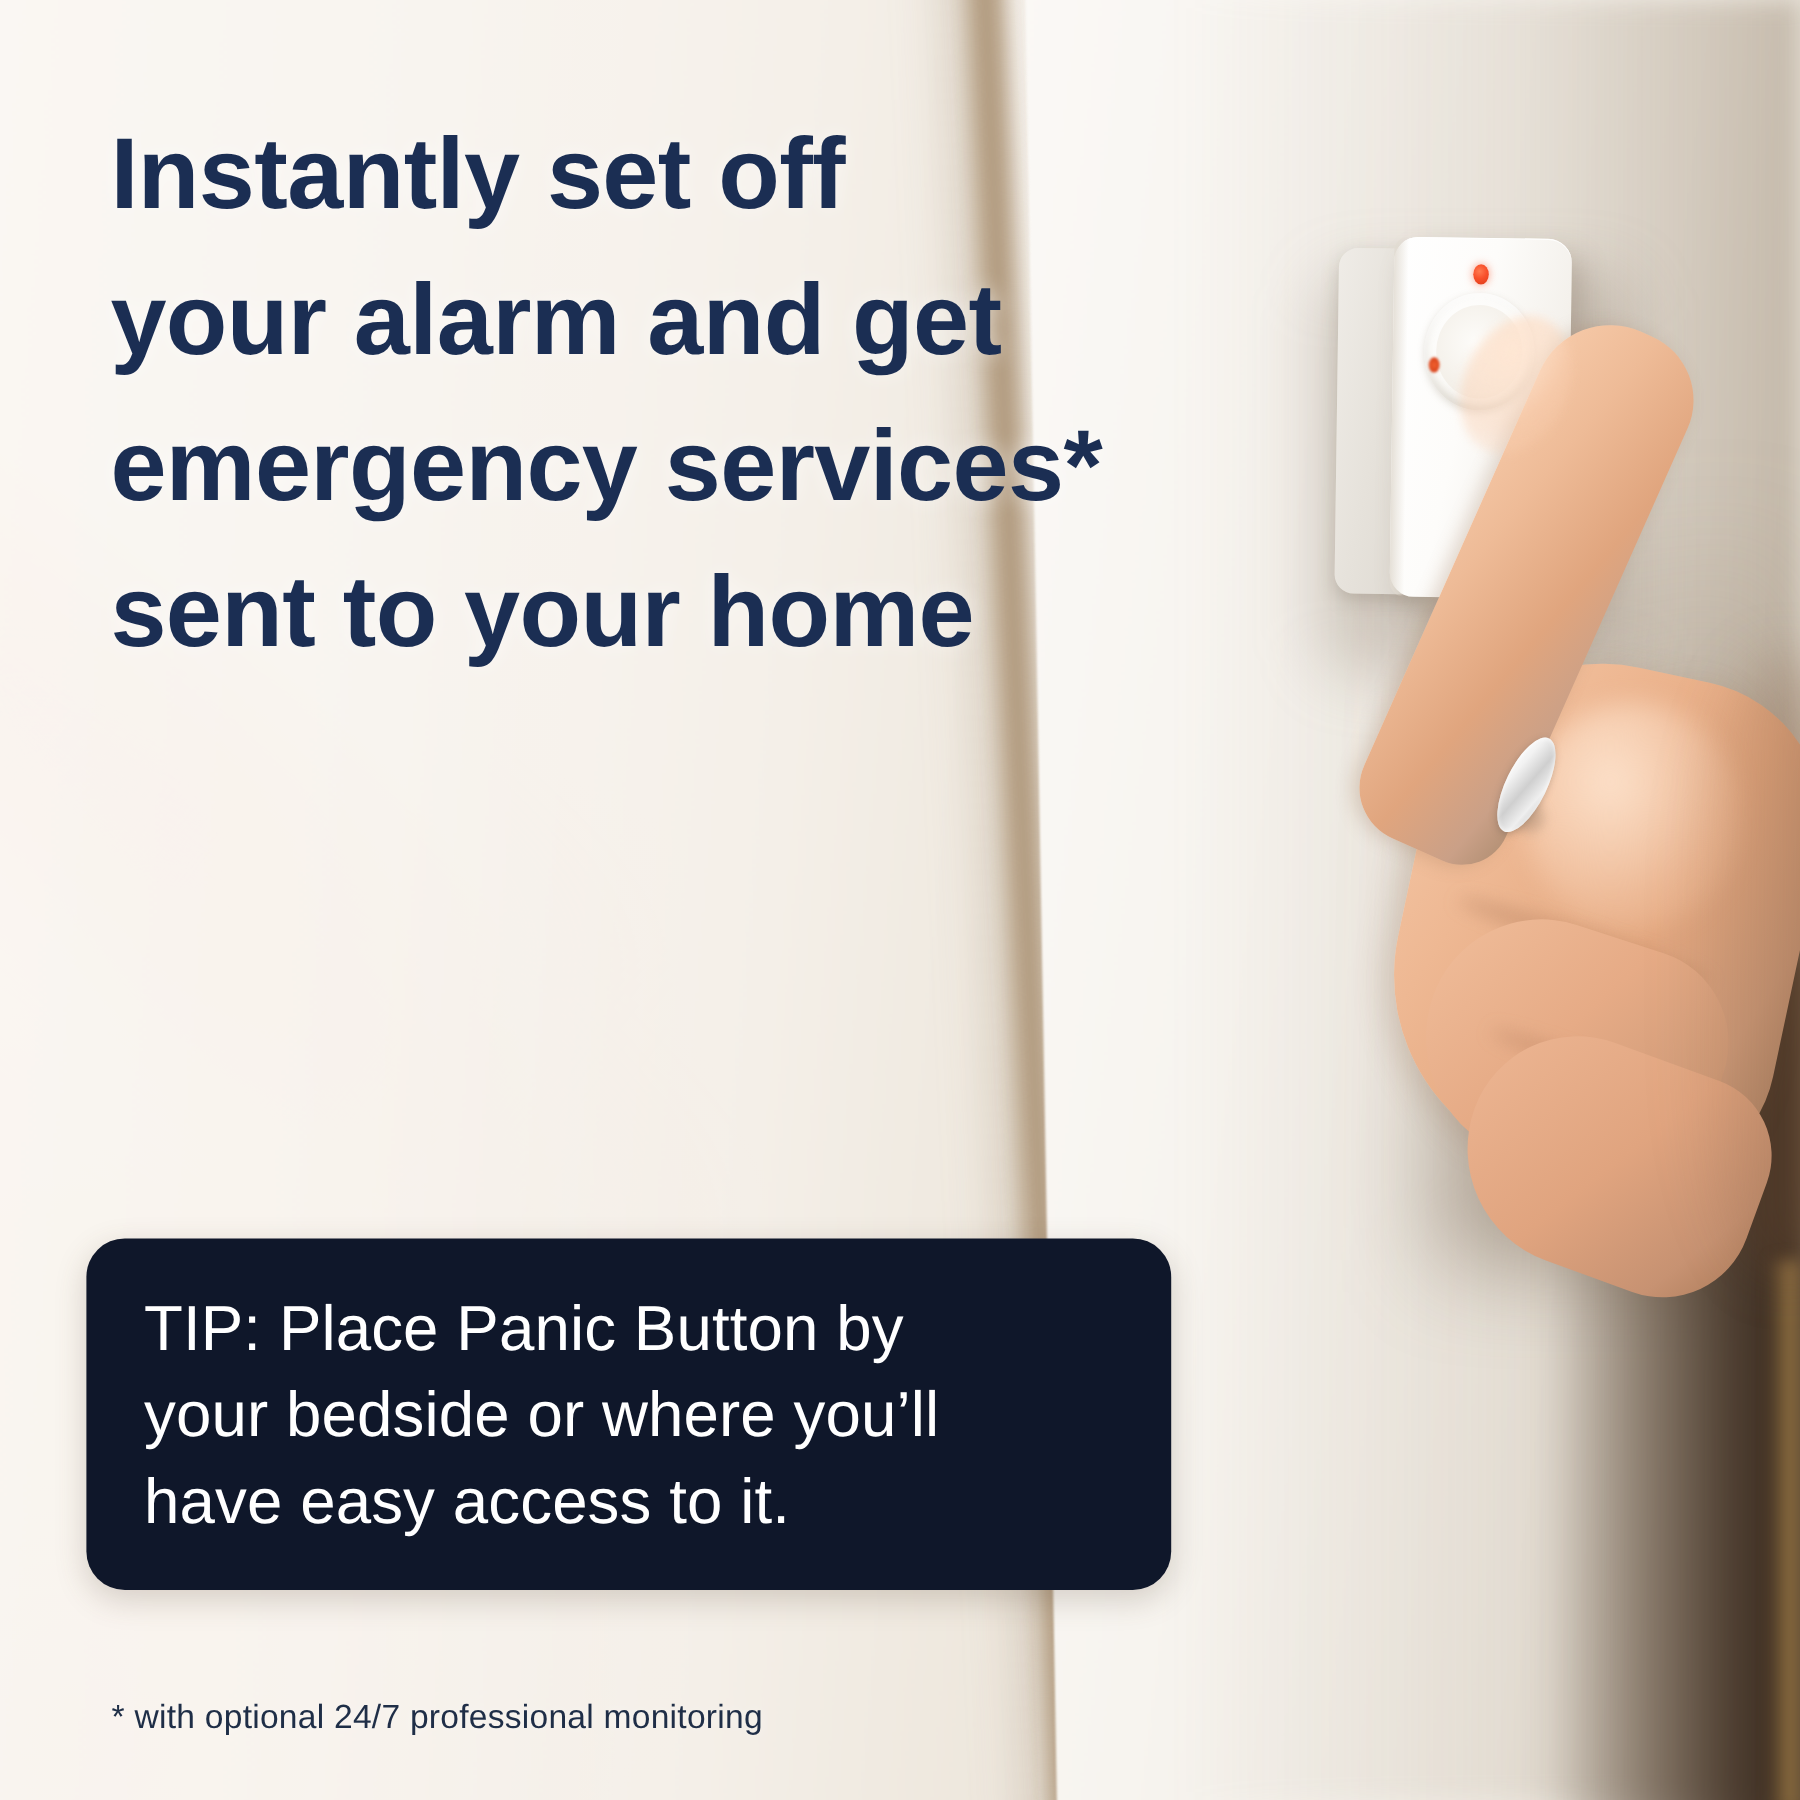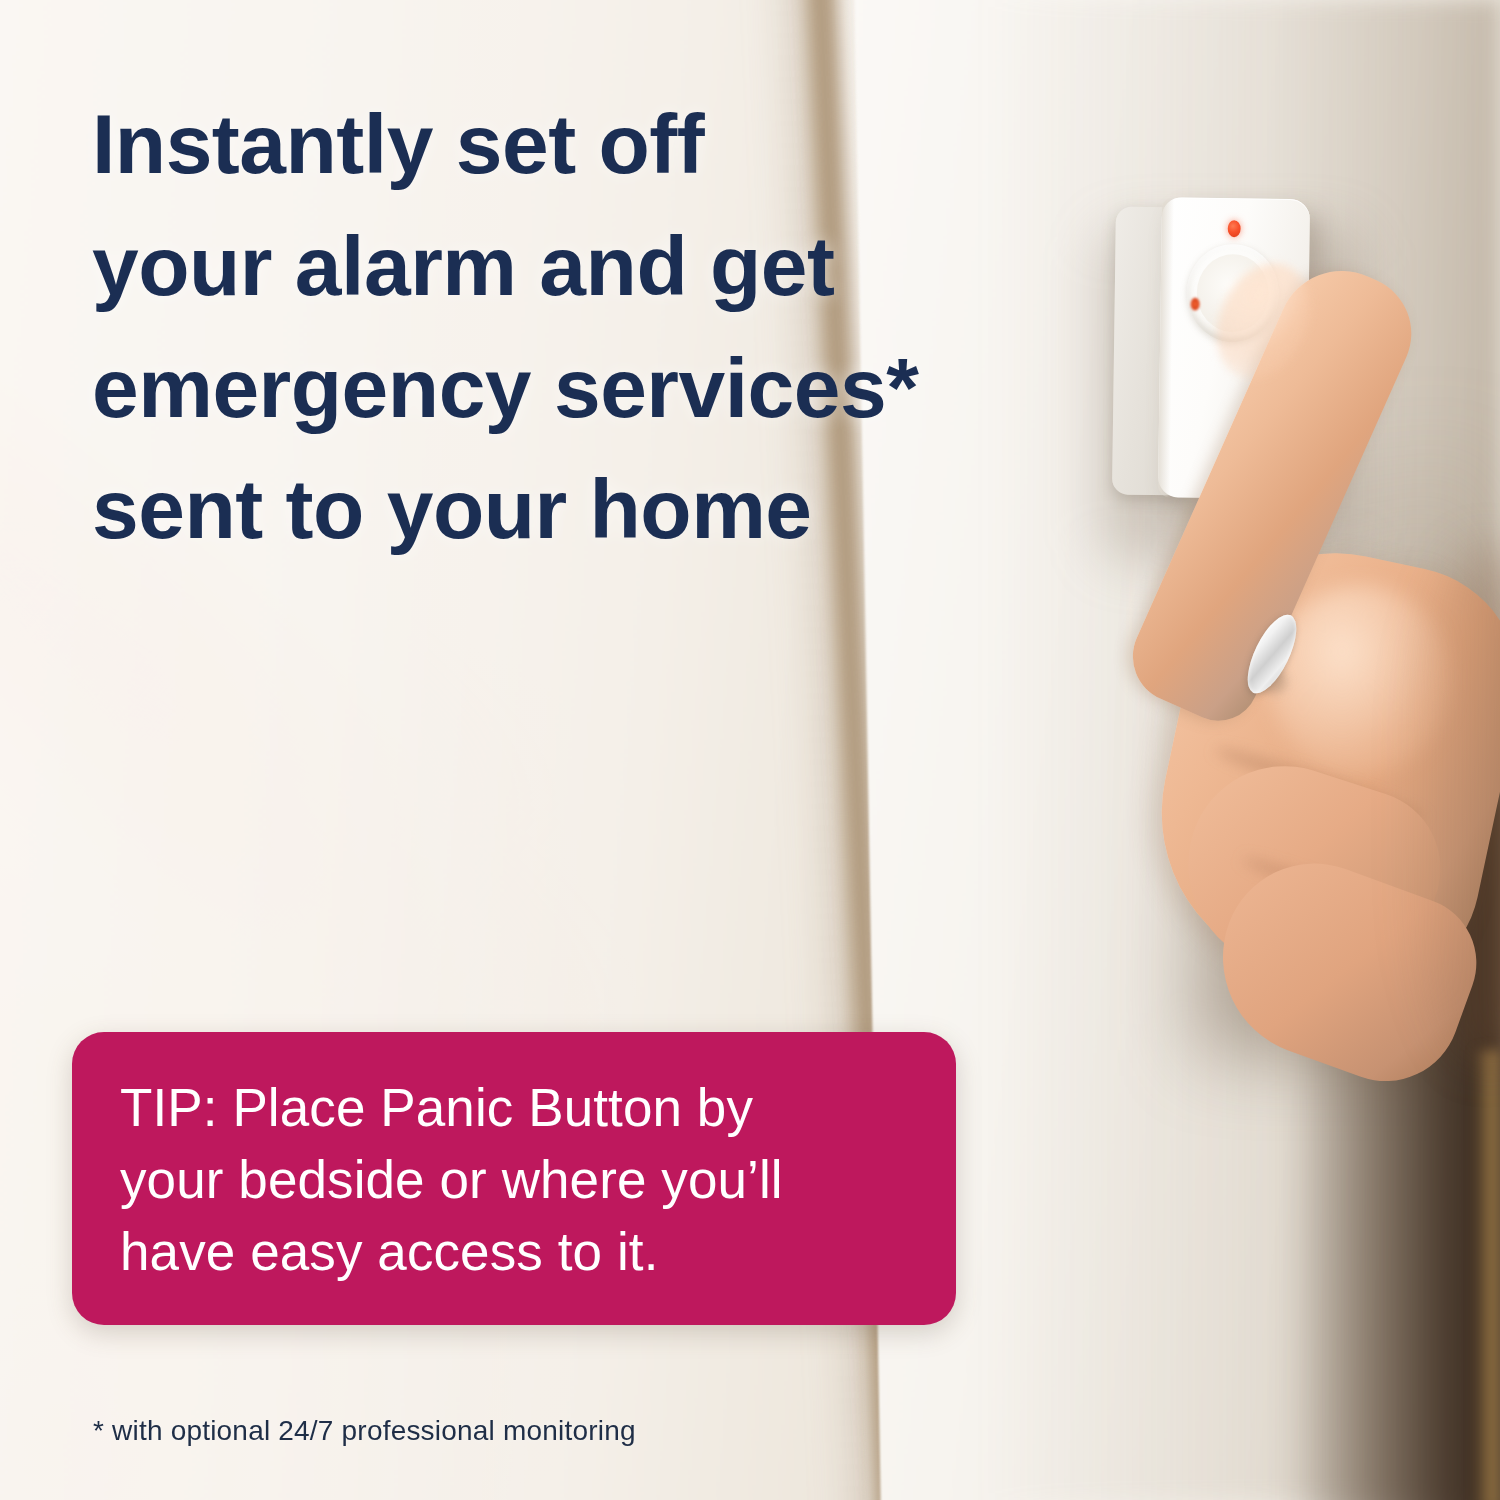--- a/index.html
+++ b/index.html
@@ -379,23 +379,24 @@
     text-shadow: 0 0 18px rgba(255,255,255,0.55);
   }
 
   
   .tip-box {
     position: absolute;
     left: 72px;
     top: 1032px;
     width: 884px;
     height: 293px;
-    background: #be185d;
+    background: #0f172a;
     border-radius: 32px;
     box-shadow: 0 8px 26px rgba(90,72,56,0.22);
+    padding-left: 20px;
   }
   .tip-text {
     position: absolute;
     left: 48px;
     top: 40px;
     width: 800px;
     color: #ffffff;
     font-size: 53px;
     font-weight: 400;
     line-height: 1.36;

